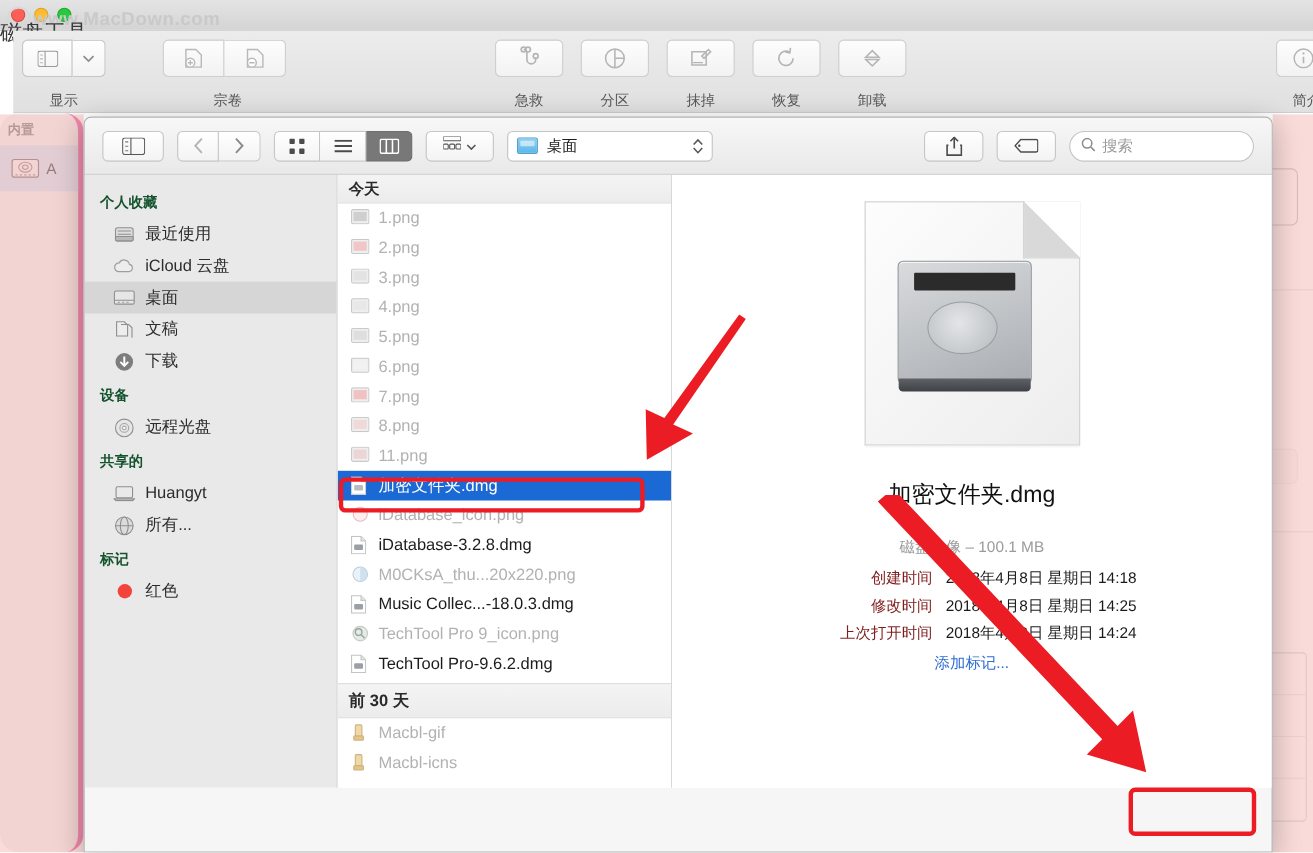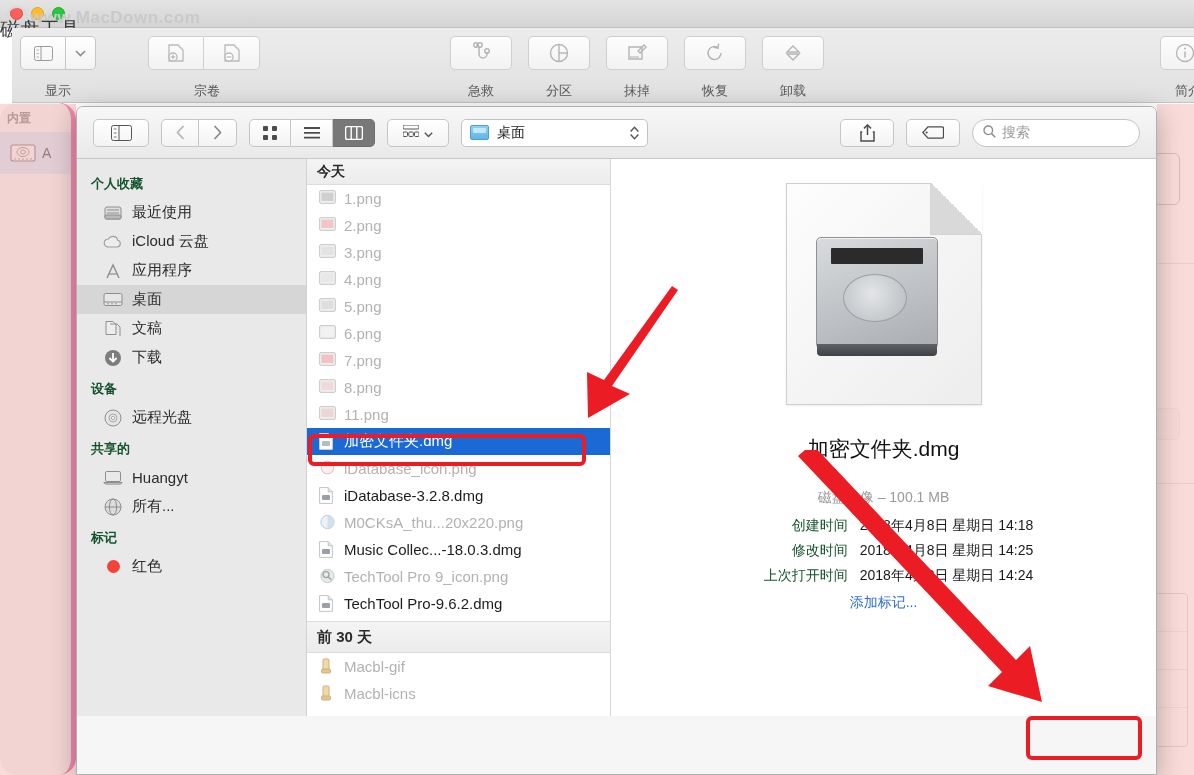--- a/index.html
+++ b/index.html
@@ -258,21 +258,21 @@
   .pv-title {
     margin-top: 30px; font-size: 21px; color: #111; font-weight: 500;
   }
   .pv-kind {
     margin-top: 26px; font-size: 14px; color: #9a9a9a;
   }
   .pv-rows { margin-top: 6px; }
   .pv-row {
     display: flex; gap: 12px; font-size: 14px; line-height: 25px;
   }
-  .pv-key { width: 114px; text-align: right; color: #14532d; }
+  .pv-key { width: 114px; text-align: right; color: #7f1d1d; }
   .pv-val { color: #1a1a1a; }
   .pv-link {
     margin-top: 6px; text-align: center; font-size: 14px; color: #2f6fd0;
   }
 
   .sheet-footer {
     position: absolute; left: 0; bottom: 0; right: 0; height: 58px;
     background: linear-gradient(#f3f3f3, #e9e9e9);
     border-top: 1px solid #d0d0d0;
     display: flex; align-items: center; justify-content: flex-end;
@@ -577,29 +577,20 @@
           <span>最近使用</span>
         </div>
         <div class="fsb-item">
           <span class="fsb-ico">
             <svg width="20" height="14" viewBox="0 0 20 14">
                 <path d="M5 12 a4 4 0 0 1 0.4 -8 a5 5 0 0 1 9.3 1.3 a3.4 3.4 0 0 1 -0.6 6.7 z" fill="#ededed" stroke="#9e9e9e" stroke-width="1.1"></path>
               </svg>
           </span>
           <span>iCloud 云盘</span>
         </div>
-        <div class="fsb-item">
-          <span class="fsb-ico">
-            <svg width="18" height="16" viewBox="0 0 18 16">
-                <path d="M3 15 L9 2 L15 15" fill="none" stroke="#8e8e8e" stroke-width="1.4"></path>
-                <line x1="5" y1="11" x2="13" y2="11" stroke="#8e8e8e" stroke-width="1.2"></line>
-              </svg>
-          </span>
-          <span>应用程序</span>
-        </div>
         <div class="fsb-item selected">
           <span class="fsb-ico">
             <svg width="20" height="15" viewBox="0 0 20 15">
                 <rect x="1" y="1.5" width="18" height="12" rx="1.6" fill="#e6e6e6" stroke="#8e8e8e"></rect>
                 <line x1="1" y1="10" x2="19" y2="10" stroke="#8e8e8e"></line>
                 <line x1="4" y1="11.8" x2="6" y2="11.8" stroke="#9a9a9a"></line>
                 <line x1="8" y1="11.8" x2="10" y2="11.8" stroke="#9a9a9a"></line>
                 <line x1="12" y1="11.8" x2="14" y2="11.8" stroke="#9a9a9a"></line>
               </svg>
           </span>

